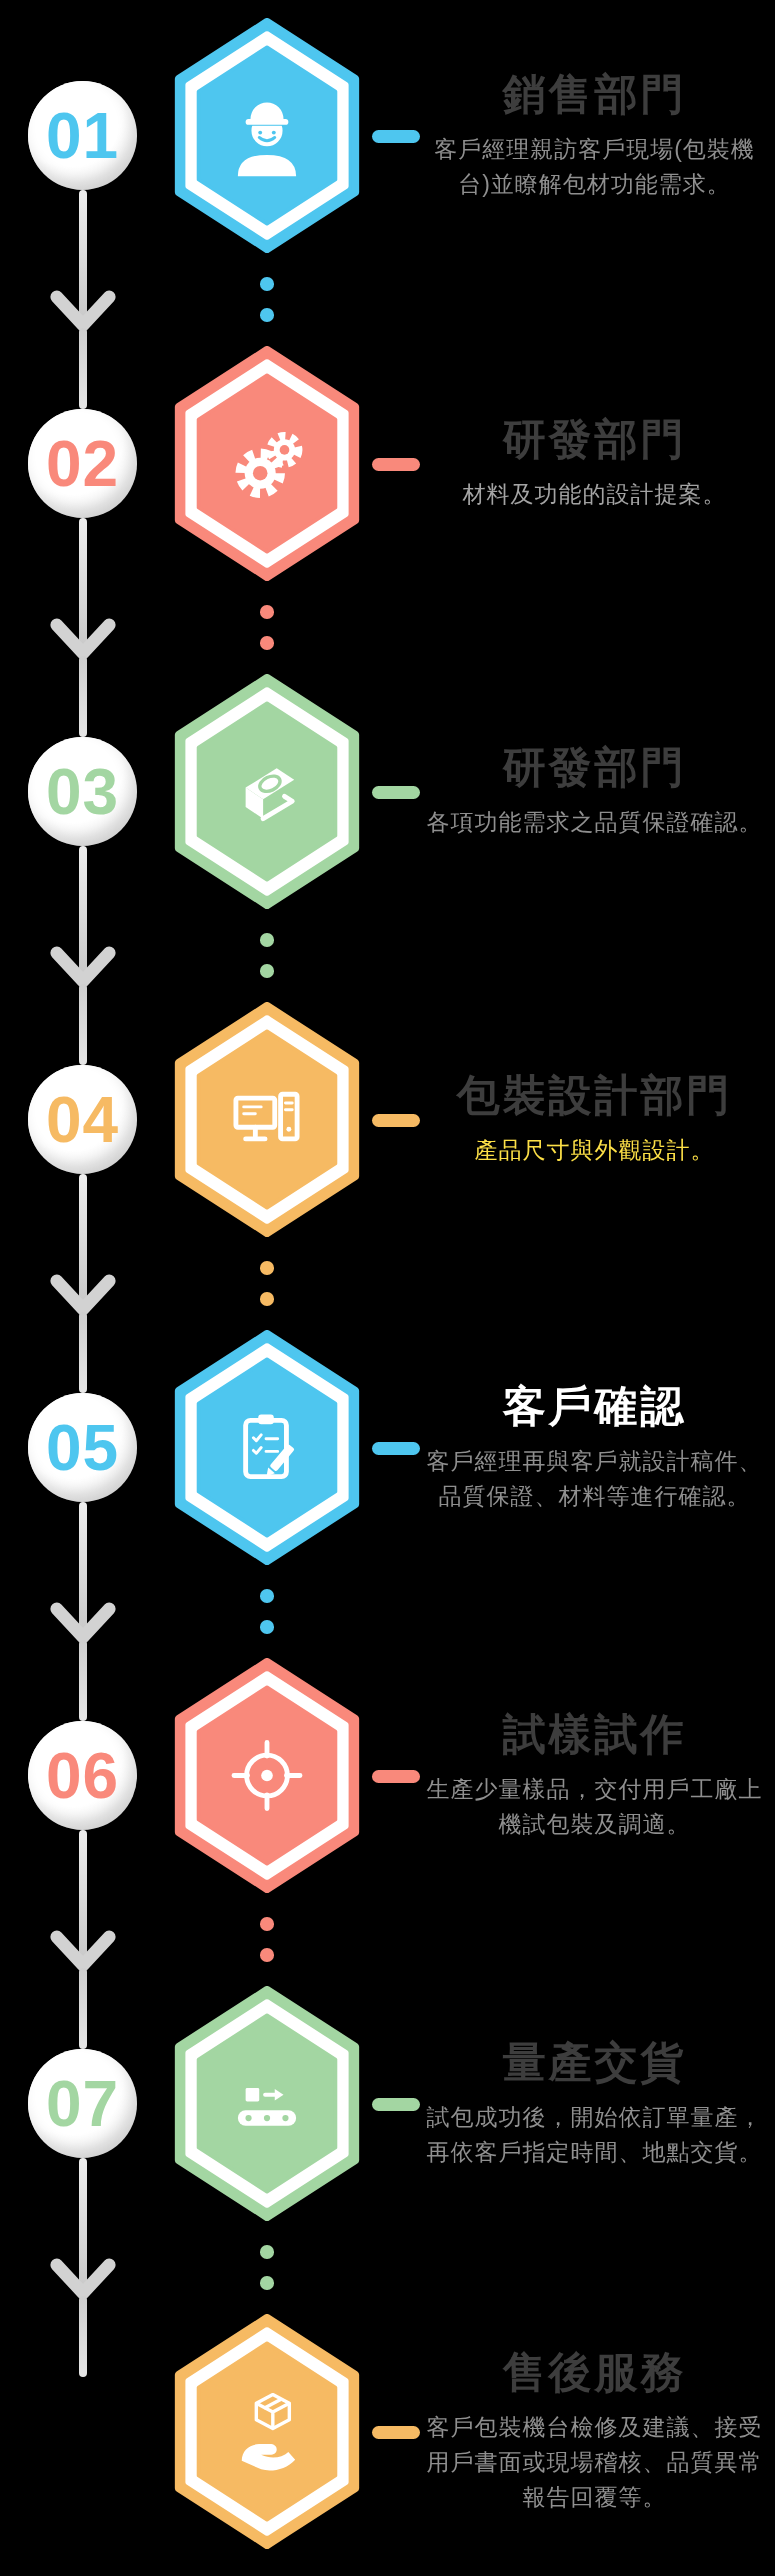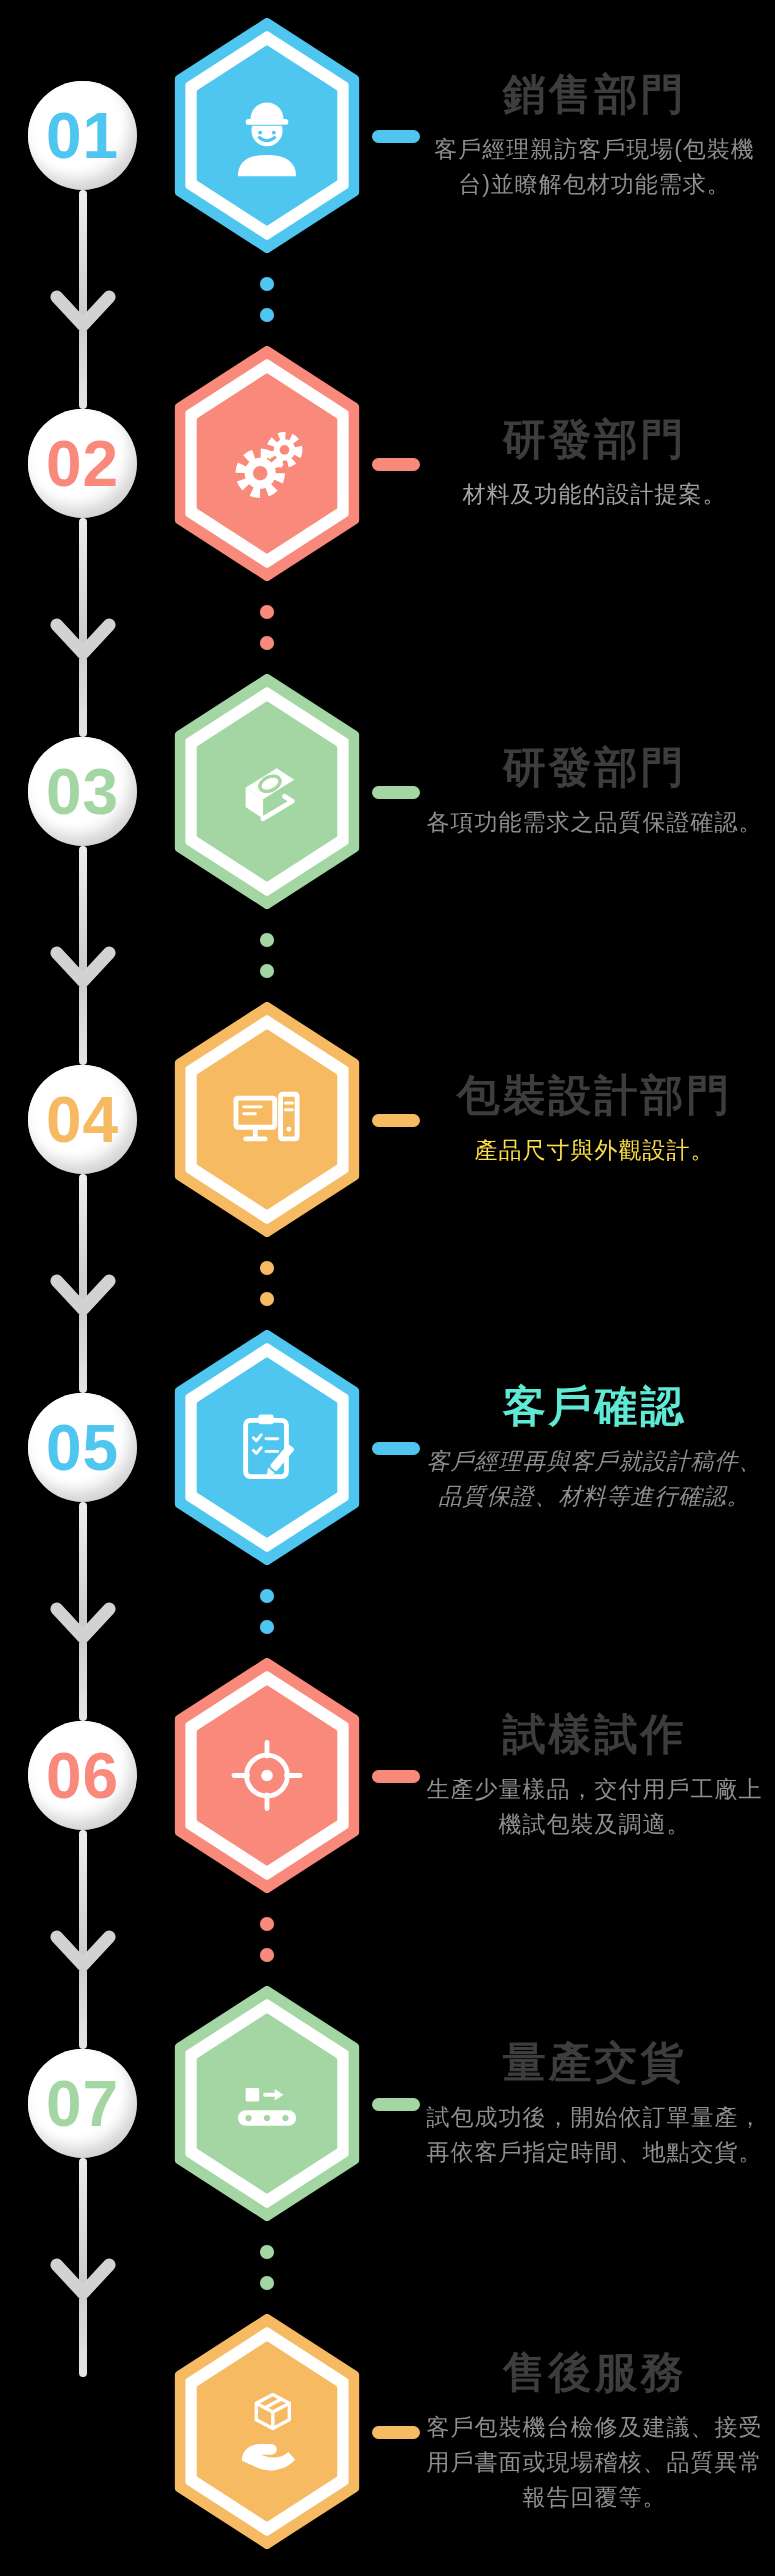--- a/index.html
+++ b/index.html
@@ -210,22 +210,22 @@
             </g>
           </g>
       </svg>
       <span class="dot dot1"></span>
       <span class="dot dot2"></span>
     </div>
 
     <div class="stub"></div>
 
     <div class="text">
-      <h2 class="title" style="color: #5eead4;">客戶確認</h2>
-      <p class="desc" style="color: rgb(143, 143, 143); font-style: italic;">客戶經理再與客戶就設計稿件、品質保證、材料等進行確認。</p>
+      <h2 class="title" style="color: #ffffff;">客戶確認</h2>
+      <p class="desc" style="color: rgb(143, 143, 143);">客戶經理再與客戶就設計稿件、品質保證、材料等進行確認。</p>
     </div>
   </section>
     <section class="step" style="--accent: #F9897B;">
     <div class="pre-line"></div>
     <div class="num-circle">
       <span class="num">06</span>
     </div>
     <div class="post-line"></div>
     <svg class="chevron" viewBox="0 0 74 48">
       <polyline points="10,8 37,37 64,8"></polyline>

